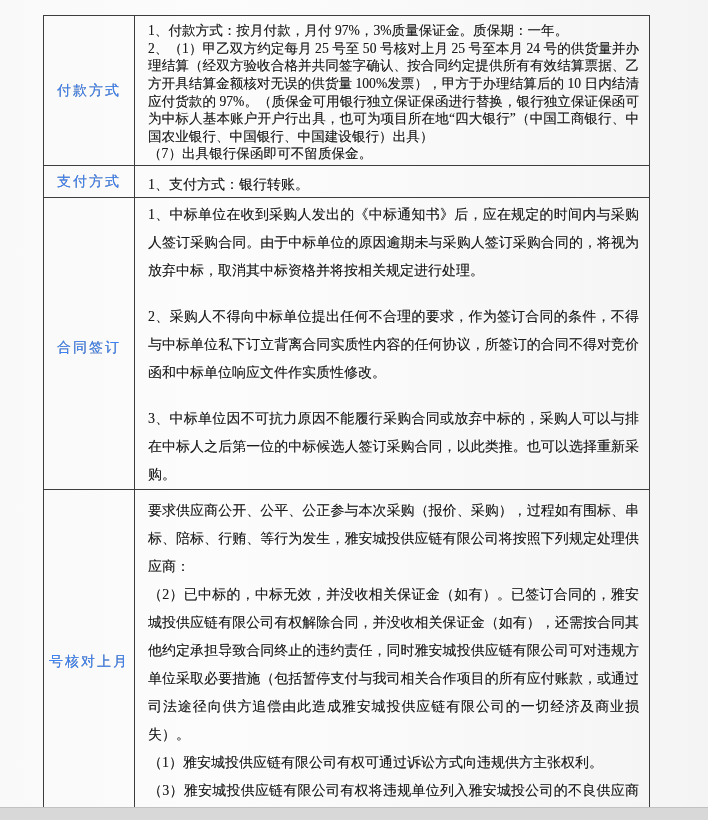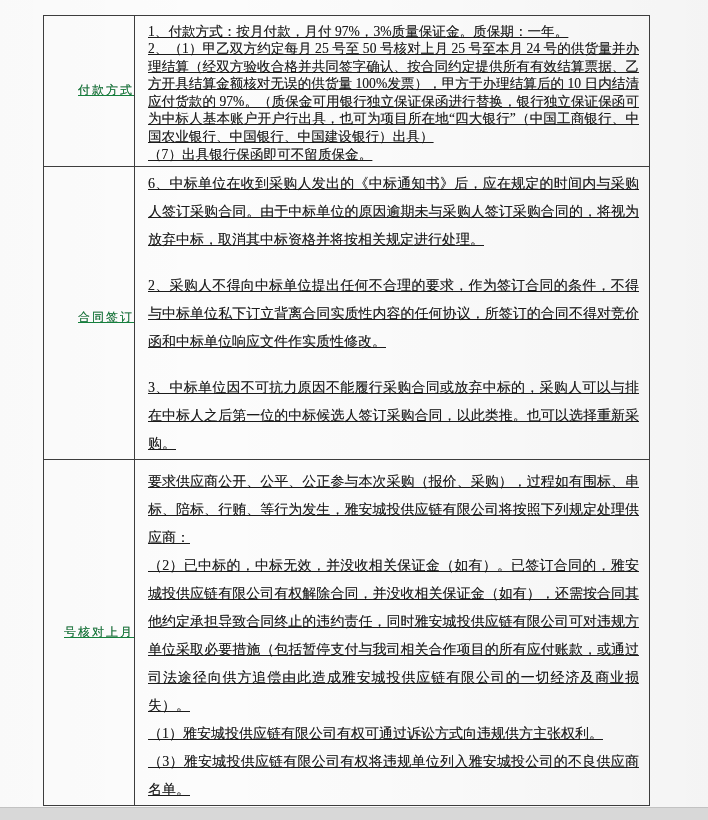--- a/index.html
+++ b/index.html
@@ -35,28 +35,27 @@
     top: 15px;
     width: 607px;
     height: 791px;
     border-collapse: collapse;
     table-layout: fixed;
   }
   .doc-table td {
     border: 1px solid #3d3d3d;
     vertical-align: middle;
     overflow: hidden;
-    text-decoration: underline;
   }
   .label-cell {
     width: 91px;
-    text-align: right;
-    font-size: 12px;
+    text-align: center;
+    font-size: 14px;
     letter-spacing: 2px;
-    color: #15803d;
+    color: #3b82f6;
     text-shadow: 0 0 0.6px rgba(20,20,20,0.55);
   }
   .label-top { vertical-align: top; padding-top: 9px; }
   .content-cell {
     vertical-align: top;
     padding: 2px 10px 0 13px;
   }
   .content-cell p {
     text-align: justify;
     text-shadow: 0 0 0.5px rgba(20,20,20,0.45);
@@ -91,25 +90,31 @@
     <tbody>
         <tr class="row-payment row-heights-r1">
       <td class="label-cell">付款方式</td>
       <td class="content-cell">
         <p>1、付款方式：按月付款，月付 97%，3%质量保证金。质保期：一年。</p>
         <p>2、（1）甲乙双方约定每月 25 号至 50 号核对上月 25 号至本月 24 号的供货量并办理结算（经双方验收合格并共同签字确认、按合同约定提供所有有效结算票据、乙方开具结算金额核对无误的供货量 100%发票），甲方于办理结算后的 10 日内结清应付货款的 97%。（质保金可用银行独立保证保函进行替换，银行独立保证保函可为中标人基本账户开户行出具，也可为项目所在地“四大银行”（中国工商银行、中国农业银行、中国银行、中国建设银行）出具）</p>
         <p>（7）出具银行保函即可不留质保金。</p>
       </td>
     </tr>
 
+    <tr class="row-transfer row-heights-r2">
+      <td class="label-cell">支付方式</td>
+      <td class="content-cell">
+        <p>1、支付方式：银行转账。</p>
+      </td>
+    </tr>
 
     <tr class="row-contract row-heights-r3">
       <td class="label-cell label-top">合同签订</td>
       <td class="content-cell">
-        <p>6、中标单位在收到采购人发出的《中标通知书》后，应在规定的时间内与采购人签订采购合同。由于中标单位的原因逾期未与采购人签订采购合同的，将视为放弃中标，取消其中标资格并将按相关规定进行处理。</p>
+        <p>1、中标单位在收到采购人发出的《中标通知书》后，应在规定的时间内与采购人签订采购合同。由于中标单位的原因逾期未与采购人签订采购合同的，将视为放弃中标，取消其中标资格并将按相关规定进行处理。</p>
         <p>2、采购人不得向中标单位提出任何不合理的要求，作为签订合同的条件，不得与中标单位私下订立背离合同实质性内容的任何协议，所签订的合同不得对竞价函和中标单位响应文件作实质性修改。</p>
         <p>3、中标单位因不可抗力原因不能履行采购合同或放弃中标的，采购人可以与排在中标人之后第一位的中标候选人签订采购合同，以此类推。也可以选择重新采购。</p>
       </td>
     </tr>
 
     <tr class="row-integrity row-heights-r4">
       <td class="label-cell">号核对上月</td>
       <td class="content-cell">
         <p>要求供应商公开、公平、公正参与本次采购（报价、采购），过程如有围标、串标、陪标、行贿、等行为发生，雅安城投供应链有限公司将按照下列规定处理供应商：</p>
         <p>（2）已中标的，中标无效，并没收相关保证金（如有）。已签订合同的，雅安城投供应链有限公司有权解除合同，并没收相关保证金（如有），还需按合同其他约定承担导致合同终止的违约责任，同时雅安城投供应链有限公司可对违规方单位采取必要措施（包括暂停支付与我司相关合作项目的所有应付账款，或通过司法途径向供方追偿由此造成雅安城投供应链有限公司的一切经济及商业损失）。</p>

